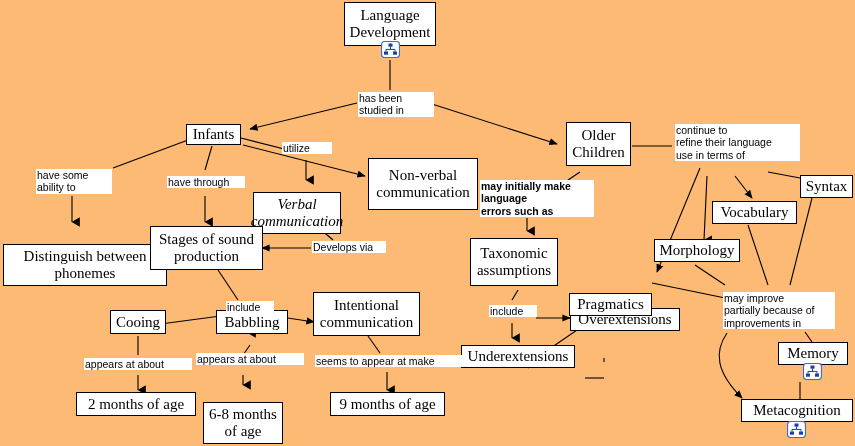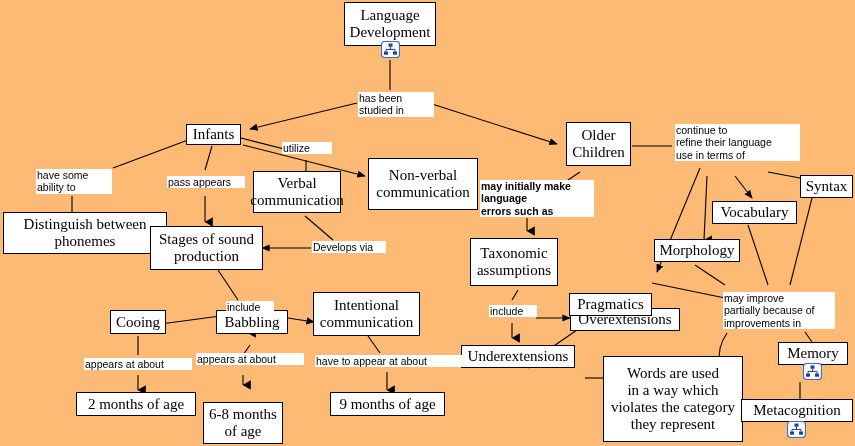--- a/index.html
+++ b/index.html
@@ -156,27 +156,27 @@
       <rect x="12" y="10.5" width="4" height="3.2" fill="#1f3f9e"></rect>
       <path d="M9.5,5.7 L9.5,8.4 M5,8.4 L14,8.4 M5,8.4 L5,10.5 M14,8.4 L14,10.5" stroke="#1f3f9e" stroke-width="1" fill="none"></path>
     </svg>
   </div>
 
   <div class="node" style="left:186px;top:124px;width:55px;height:21px;">Infants</div>
 
   <div class="node" style="left:566px;top:122px;width:65px;height:44px;">Older
 Children</div>
 
-  <div class="node" style="left:253px;top:171px;width:88px;height:42px;">Verbal
+  <div class="node" style="left:253px;top:192px;width:88px;height:42px;font-style:italic;">Verbal
 communication</div>
 
   <div class="node" style="left:368px;top:158px;width:110px;height:52px;">Non-verbal
 communication</div>
 
-  <div class="node" style="left:3px;top:212px;width:164px;height:42px;">Distinguish between
+  <div class="node" style="left:3px;top:244px;width:164px;height:42px;">Distinguish between
 phonemes</div>
 
   <div class="node" style="left:150px;top:226px;width:113px;height:44px;">Stages of sound
 production</div>
 
   <div class="node" style="left:110px;top:310px;width:56px;height:24px;">Cooing</div>
 
   <div class="node" style="left:216px;top:310px;width:72px;height:24px;">Babbling</div>
 
   <div class="node" style="left:313px;top:292px;width:107px;height:44px;">Intentional
@@ -189,24 +189,20 @@
 
   <div class="node" style="left:330px;top:392px;width:115px;height:24px;">9 months of age</div>
 
   <div class="node" style="left:470px;top:238px;width:88px;height:48px;">Taxonomic
 assumptions</div>
 
   <div class="node" style="left:461px;top:345px;width:114px;height:23px;">Underextensions</div>
 
   <div class="node" style="left:570px;top:308px;width:110px;height:23px;">Overextensions</div>
 
-  <div class="node" style="left:603px;top:356px;width:140px;height:86px;">Words are used
-in a way which
-violates the category
-they represent</div>
 
   <div class="node" style="left:569px;top:271px;width:83px;height:23px;margin-top:22px;">Pragmatics</div>
 
   <div class="node" style="left:654px;top:239px;width:86px;height:23px;">Morphology</div>
 
   <div class="node" style="left:712px;top:201px;width:85px;height:23px;">Vocabulary</div>
 
   <div class="node" style="left:800px;top:175px;width:53px;height:23px;">Syntax</div>
 
   <div class="node" style="left:778px;top:342px;width:70px;height:23px;">Memory</div>
@@ -230,33 +226,33 @@
       <path d="M9.5,5.7 L9.5,8.4 M5,8.4 L14,8.4 M5,8.4 L5,10.5 M14,8.4 L14,10.5" stroke="#1f3f9e" stroke-width="1" fill="none"></path>
     </svg>
   </div>
 
   <div class="linklabel" style="left:358px;top:92px;width:74px;">has been
 studied in</div>
 
   <div class="linklabel" style="left:36px;top:169px;width:74px;">have some
 ability to</div>
 
-  <div class="linklabel" style="left:167px;top:176px;width:76px;">pass appears</div>
+  <div class="linklabel" style="left:167px;top:176px;width:76px;">have through</div>
 
   <div class="linklabel" style="left:282px;top:142px;width:48px;">utilize</div>
 
   <div class="linklabel" style="left:312px;top:241px;width:72px;">Develops via</div>
 
   <div class="linklabel" style="left:226px;top:301px;width:46px;">include</div>
 
   <div class="linklabel" style="left:84px;top:358px;width:106px;">appears at about</div>
 
   <div class="linklabel" style="left:196px;top:353px;width:106px;">appears at about</div>
 
-  <div class="linklabel" style="left:315px;top:355px;width:146px;">have to appear at about</div>
+  <div class="linklabel" style="left:315px;top:355px;width:146px;">seems to appear at make</div>
 
   <div class="linklabel" style="left:480px;top:180px;width:112px;font-weight:bold;">may initially make
 language
 errors such as</div>
 
   <div class="linklabel" style="left:489px;top:305px;width:46px;">include</div>
 
 
   <div class="linklabel" style="left:675px;top:124px;width:123px;">continue to
 refine their language

